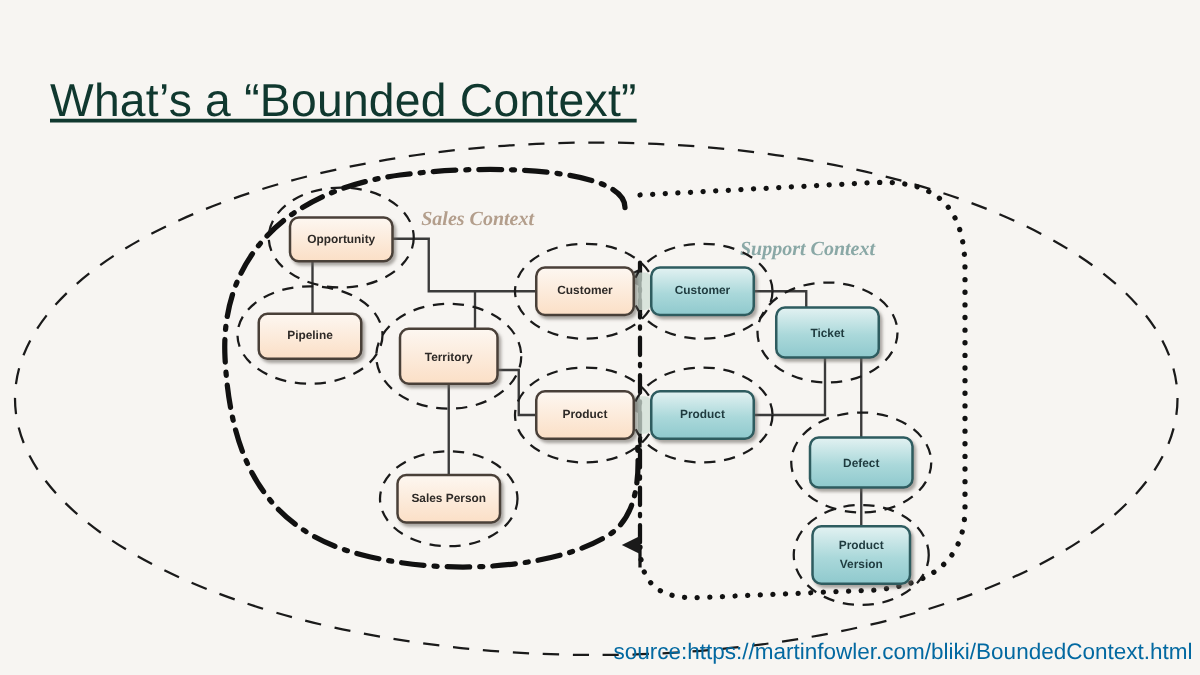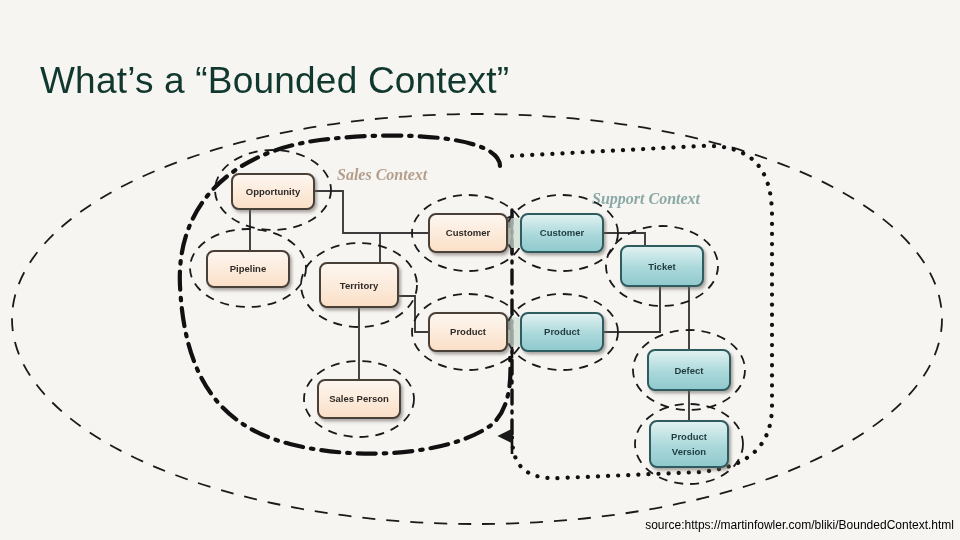--- a/index.html
+++ b/index.html
@@ -22,35 +22,36 @@
   #slide-title {
     position: absolute;
     left: 40px;
     top: 60px;
     font-family: "Liberation Sans", sans-serif;
     font-size: 37px;
     font-weight: 400;
     color: #10382f;
     letter-spacing: 0.2px;
     white-space: nowrap;
+    text-decoration: underline;
   }
   #diagram {
     position: absolute;
     left: 0;
     top: 106px;
     width: 960px;
     height: 434px;
   }
   #source-note {
     position: absolute;
     right: 6px;
     bottom: 8px;
     font-family: "Liberation Sans", sans-serif;
-    font-size: 12px;
-    color: #000000;
+    font-size: 18px;
+    color: #0369a1;
     white-space: nowrap;
   }
   .node-label {
     font-family: "Liberation Sans", sans-serif;
     font-size: 9.5px;
     font-weight: bold;
     fill: #2e2a27;
     text-anchor: middle;
     dominant-baseline: middle;
   }

